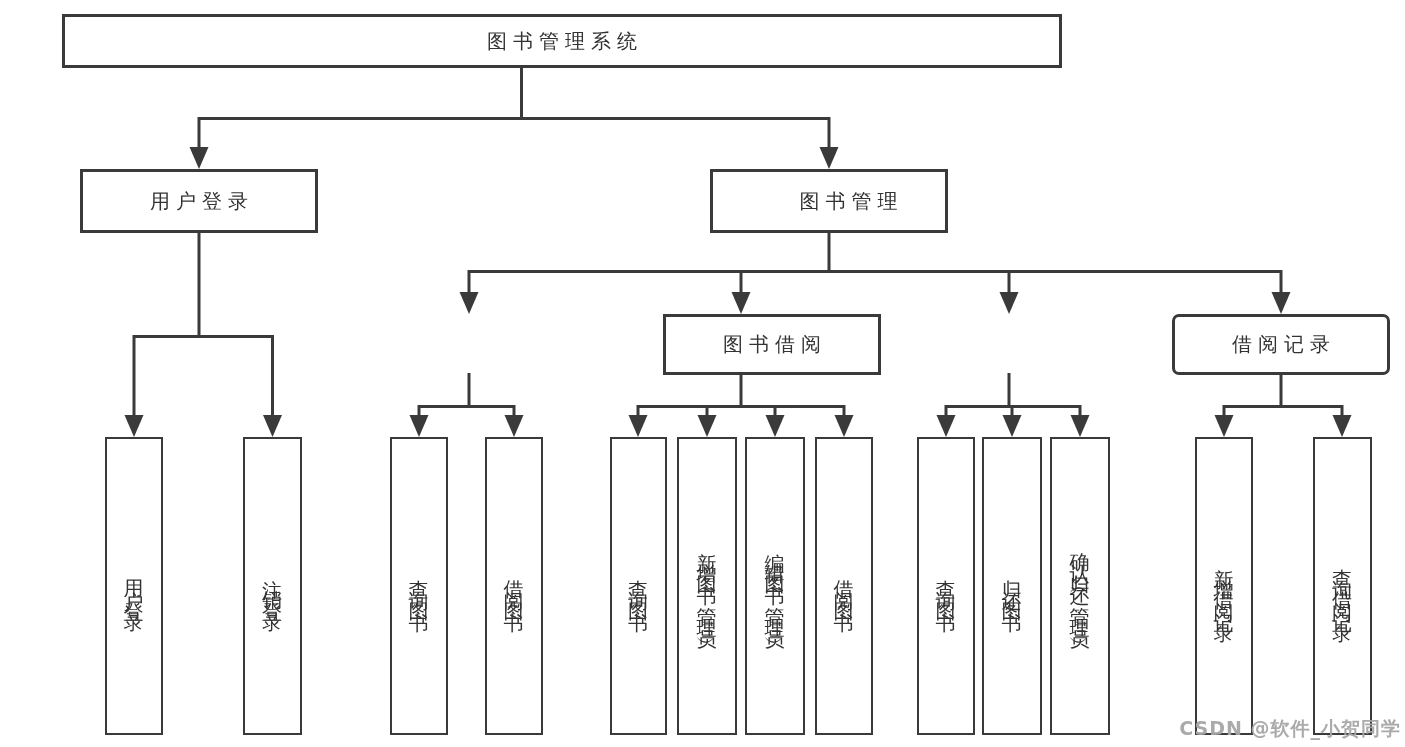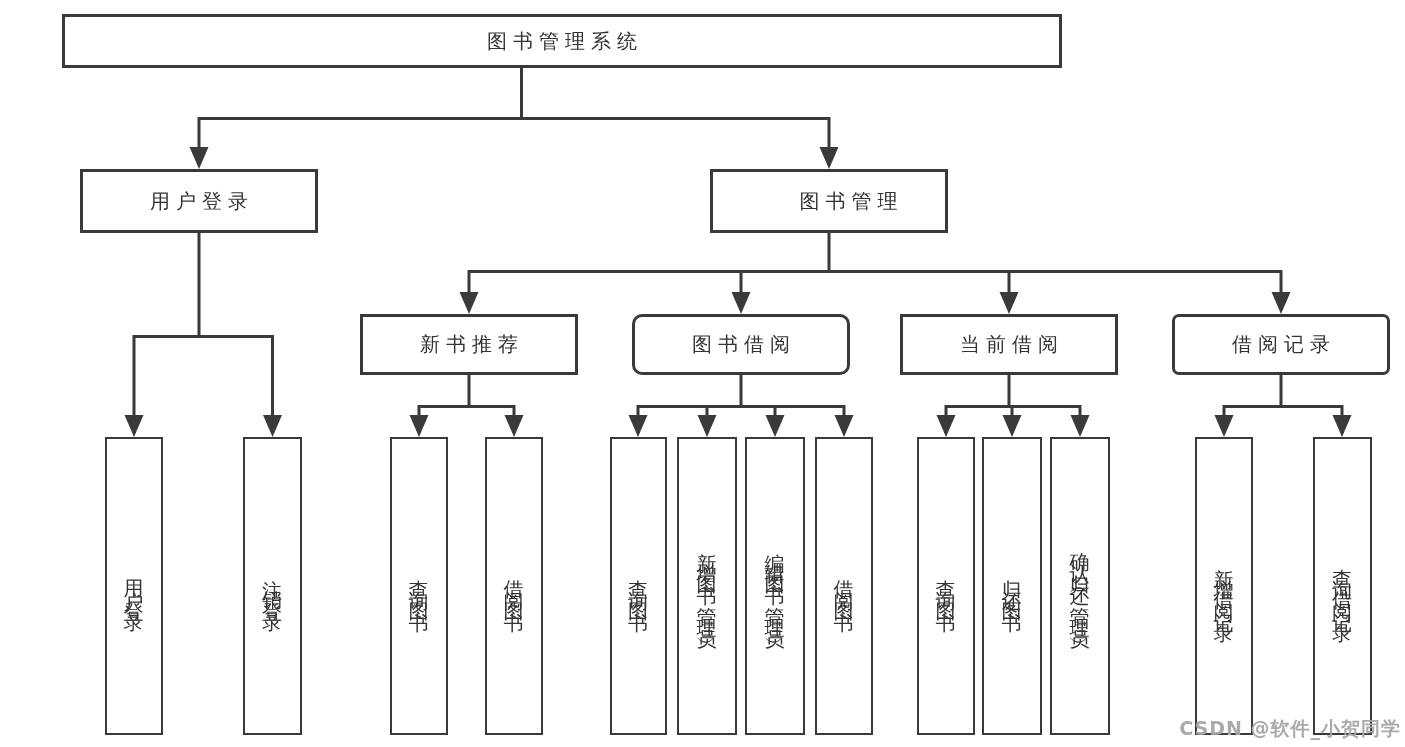--- a/index.html
+++ b/index.html
@@ -113,23 +113,21 @@
       <polygon points="1214.5,415 1233.5,415 1224,437"></polygon>
       <polygon points="1332.5,415 1351.5,415 1342,437"></polygon>
     </g>
   </svg>
 
   <div class="node h-label root-box">图书管理系统</div>
 
   <div class="node h-label l2-box" style="left:80px;">用户登录</div>
   <div class="node h-label l2-box" style="left:710px;padding-left:39px;">图书管理</div>
 
-  <div class="node h-label l3-box" style="left:360px;">新书推荐</div>
-  <div class="node h-label l3-box" style="left:632px;border-radius:10px;">图书借阅</div>
-  <div class="node h-label l3-box" style="left:900px;">当前借阅</div>
+  <div class="node h-label l3-box" style="left:663px;">图书借阅</div>
   <div class="node h-label l3-box" style="left:1172px;border-radius:7px;">借阅记录</div>
 
   <div class="node leaf" style="left:105px;width:58px;">用户登录</div>
   <div class="node leaf" style="left:243px;width:59px;">注销登录</div>
 
   <div class="node leaf" style="left:390px;width:58px;">查询图书</div>
   <div class="node leaf" style="left:485px;width:58px;">借阅图书</div>
 
   <div class="node leaf" style="left:610px;width:57px;">查询图书</div>
   <div class="node leaf" style="left:677px;width:60px;">新增图书（管理员）</div>

